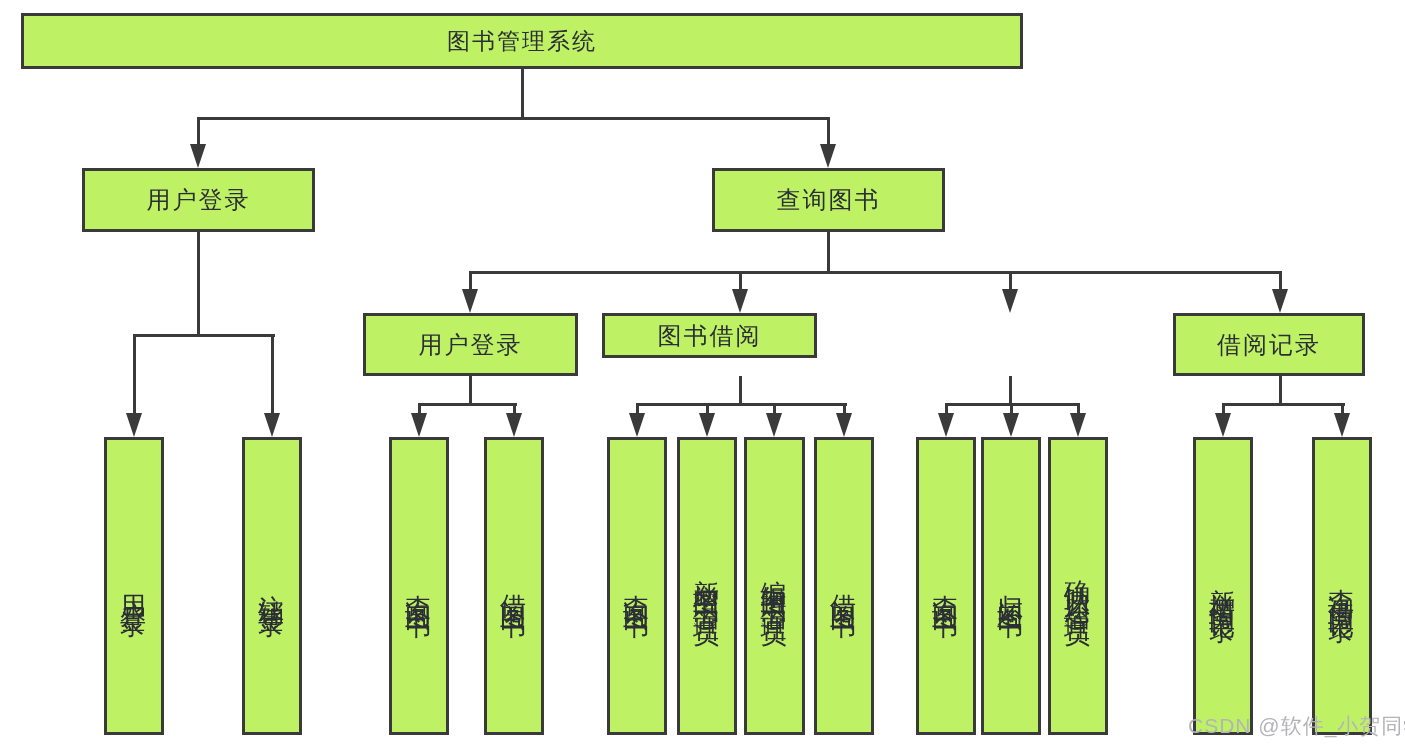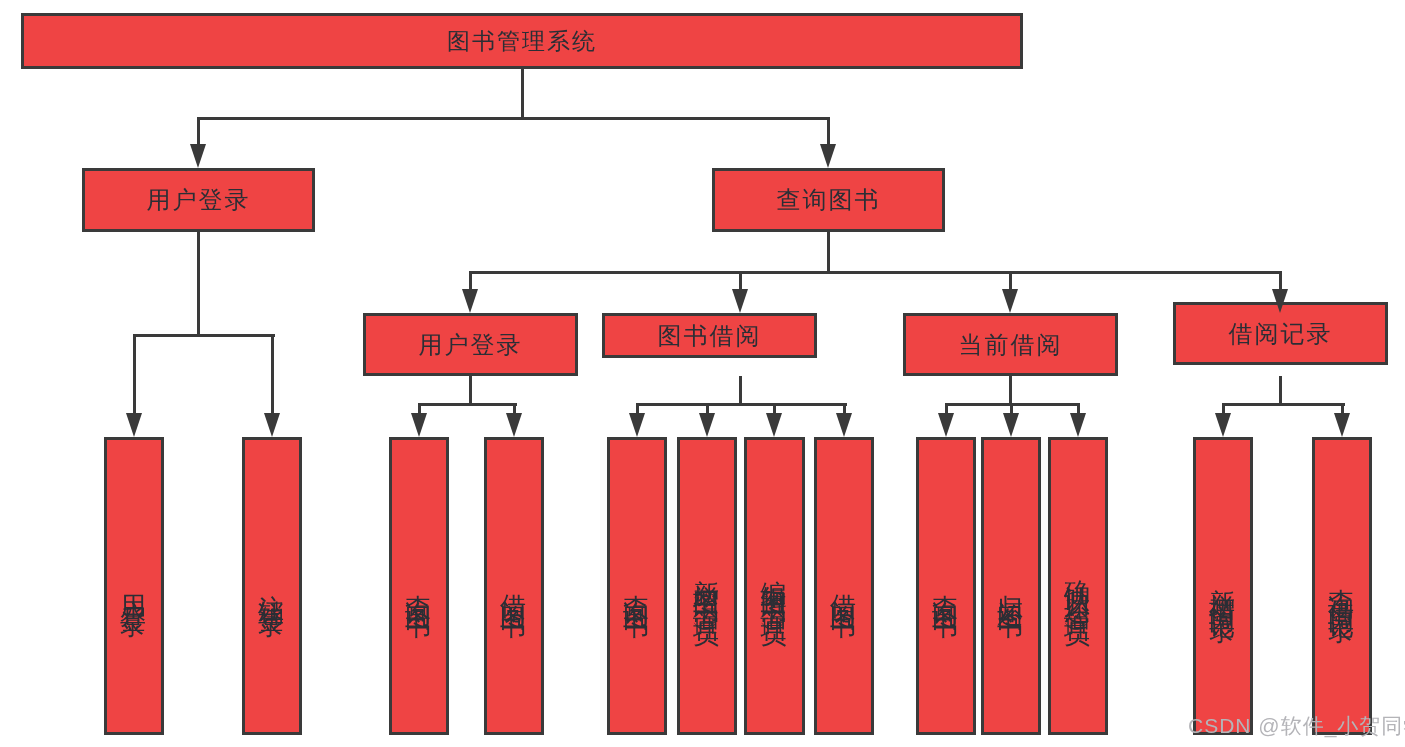--- a/index.html
+++ b/index.html
@@ -13,21 +13,21 @@
   body{font-family:"Liberation Sans","DejaVu Sans",sans-serif;color:var(--text);}
   .canvas{
     position:relative;
     width:1405px;height:747px;
     background:var(--background);
     overflow:hidden;
   }
   .box{
     position:absolute;
     border:3px solid var(--line);
-    background:#ef4444;
+    background:#bef264;
     display:flex;align-items:center;justify-content:center;
   }
   .hlabel{
     font-size:24px;letter-spacing:2px;color:var(--text);
     white-space:nowrap;
   }
   .root-label{font-size:23px;}
   .vlabel{
     writing-mode:vertical-rl;
     text-orientation:mixed;
@@ -73,25 +73,22 @@
   </div>
 
   <div class="box" style="left:363px;top:313px;width:215px;height:63px;">
     <span class="hlabel">用户登录</span>
   </div>
 
   <div class="box" style="left:602px;top:313px;width:215px;height:45px;">
     <span class="hlabel">图书借阅</span>
   </div>
 
-  <div class="box" style="left:903px;top:313px;width:215px;height:63px;">
-    <span class="hlabel">当前借阅</span>
-  </div>
 
-  <div class="box" style="left:1173px;top:302px;width:215px;height:63px;justify-content:center;">
+  <div class="box" style="left:1173px;top:313px;width:192px;height:63px;justify-content:center;">
     <span class="hlabel">借阅记录</span>
   </div>
 
   <div class="box" style="left:104px;top:437px;width:60px;height:298px;">
     <span class="vlabel">用户登录</span>
   </div>
   <div class="box" style="left:242px;top:437px;width:60px;height:298px;">
     <span class="vlabel">注销登录</span>
   </div>
 

